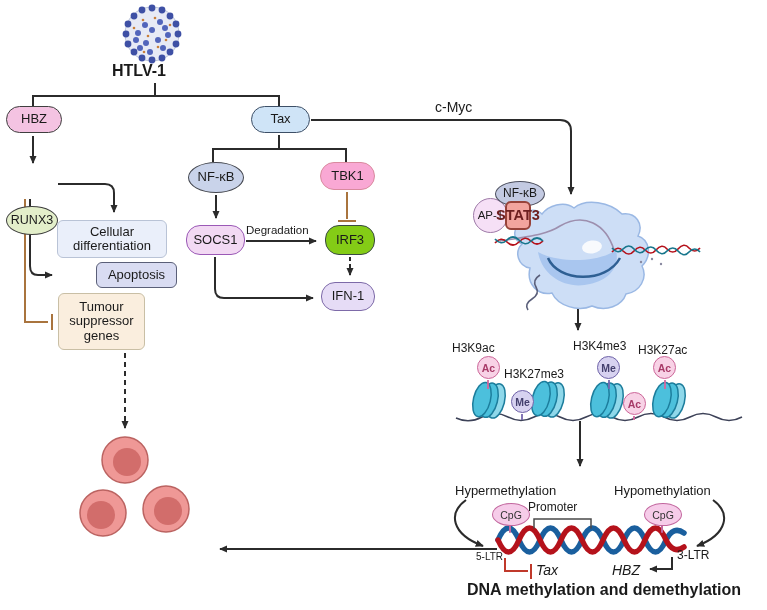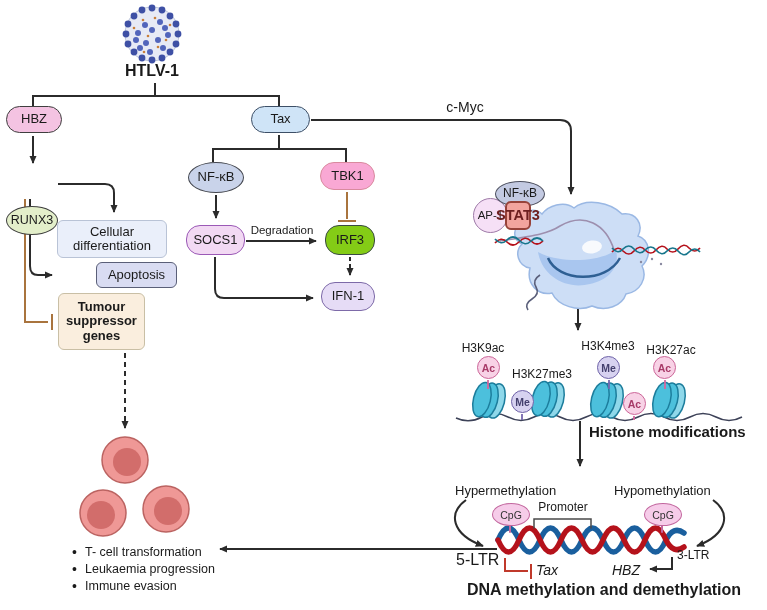--- a/index.html
+++ b/index.html
@@ -10,21 +10,21 @@
   svg.layer { position:absolute; left:0; top:0; }
   .node {
     position:absolute; display:flex; align-items:center; justify-content:center;
     text-align:center; box-sizing:border-box; line-height:1.1; font-size:13px;
     background:#fff; border:1.5px solid #3f3f3f;
   }
   .pill  { border-radius:14px; }
   .ellip { border-radius:50%; }
   .rect  { border-radius:6px; }
   .lbl { position:absolute; white-space:nowrap; }
-  .ctr { text-align:center; }
+  .ctr { }
   .bold { font-weight:bold; }
   .ital { font-style:italic; }
 
   
   .hbz   { background:#f4c3e2; }
   .runx3 { background:#e3efca; font-size:12.5px;margin-top:36px; }
   .cdiff { background:#eaeffa; border:1px solid #b9c3d6; font-size:13px; }
   .apop  { background:#d9dcf2; border:1.5px solid #5a5f78;margin-left:36px; }
   .tsg   { background:#faeede; border:1px solid #c9bfa5; }
   .tax   { background:#cfe4f7; border:1.5px solid #3d4f66; }
@@ -203,21 +203,21 @@
       <circle cx="168" cy="511" r="14" fill="#d26d6b"></circle>
     </g>
   </svg>
 
   <div class="lbl bold ctr" style="left:112px; top:62px; width:80px; font-size:16px;">HTLV-1</div>
 
   <div class="node pill hbz" style="left:6px; top:106px; width:56px; height:27px;">HBZ</div>
   <div class="node ellip runx3" style="left:6px; top:170px; width:52px; height:29px;">RUNX3</div>
   <div class="node rect cdiff" style="left:57px; top:220px; width:110px; height:38px; padding:10px;">Cellular differentiation</div>
   <div class="node rect apop" style="left:60px; top:262px; width:81px; height:26px;">Apoptosis</div>
-  <div class="node rect tsg" style="left:58px; top:293px; width:87px; height:57px; padding:1px;font-weight:bold;">Tumour suppressor genes</div>
+  <div class="node rect tsg" style="left:58px; top:293px; width:87px; height:57px; padding:1px;">Tumour suppressor genes</div>
 
   <div class="node pill tax" style="left:251px; top:106px; width:59px; height:27px;">Tax</div>
   <div class="node ellip nfkb" style="left:188px; top:162px; width:56px; height:31px;">NF-κB</div>
   <div class="node pill tbk1" style="left:320px; top:162px; width:55px; height:28px;">TBK1</div>
   <div class="node pill socs1" style="left:186px; top:225px; width:59px; height:30px;">SOCS1</div>
   <div class="node pill irf3" style="left:325px; top:225px; width:50px; height:30px;">IRF3</div>
   <div class="node pill ifn1" style="left:321px; top:282px; width:54px; height:29px;">IFN-1</div>
 
   <div class="lbl ctr" style="left:435px; top:99px; width:60px; font-size:14px;">c-Myc</div>
   <div class="lbl ctr" style="left:246px; top:224px; width:72px; font-size:11.5px;">Degradation</div>
@@ -230,32 +230,26 @@
   <div class="lbl ctr hlabel" style="left:504px; top:367px; width:76px;">H3K27me3</div>
   <div class="lbl ctr hlabel" style="left:573px; top:339px; width:70px;">H3K4me3</div>
   <div class="lbl ctr hlabel" style="left:638px; top:343px; width:66px;">H3K27ac</div>
 
   <div class="mark ac" style="left:477px; top:356px;">Ac</div>
   <div class="mark me" style="left:511px; top:390px;">Me</div>
   <div class="mark me" style="left:597px; top:356px;">Me</div>
   <div class="mark ac" style="left:623px; top:392px;">Ac</div>
   <div class="mark ac" style="left:653px; top:356px;">Ac</div>
 
-  <div class="lbl bold" style="left:589px; top:423px; font-size:15px;">Histone modifications</div>
 
   <div class="lbl" style="left:455px; top:483px; font-size:13px;">Hypermethylation</div>
   <div class="lbl" style="left:614px; top:483px; font-size:13px;">Hypomethylation</div>
   <div class="cpg" style="left:492px; top:503px;">CpG</div>
   <div class="cpg" style="left:644px; top:503px;">CpG</div>
   <div class="lbl ctr" style="left:528px; top:500px; width:70px; font-size:12px;">Promoter</div>
-  <div class="lbl" style="left:456px; top:551px; font-size:16px;">5-LTR</div>
+  <div class="lbl" style="left:476px; top:551px; font-size:10px;">5-LTR</div>
   <div class="lbl" style="left:677px; top:548px; font-size:12px;">3-LTR</div>
   <div class="lbl ital" style="left:536px; top:562px; font-size:14px;">Tax</div>
   <div class="lbl ital" style="left:612px; top:562px; font-size:14px;">HBZ</div>
   <div class="lbl bold" style="left:467px; top:581px; font-size:16px;">DNA methylation and demethylation</div>
 
-  <ul class="outcomes">
-    <li>T- cell transformation</li>
-    <li>Leukaemia progression</li>
-    <li>Immune evasion</li>
-  </ul>
 
 </div>
 
 </body></html>

